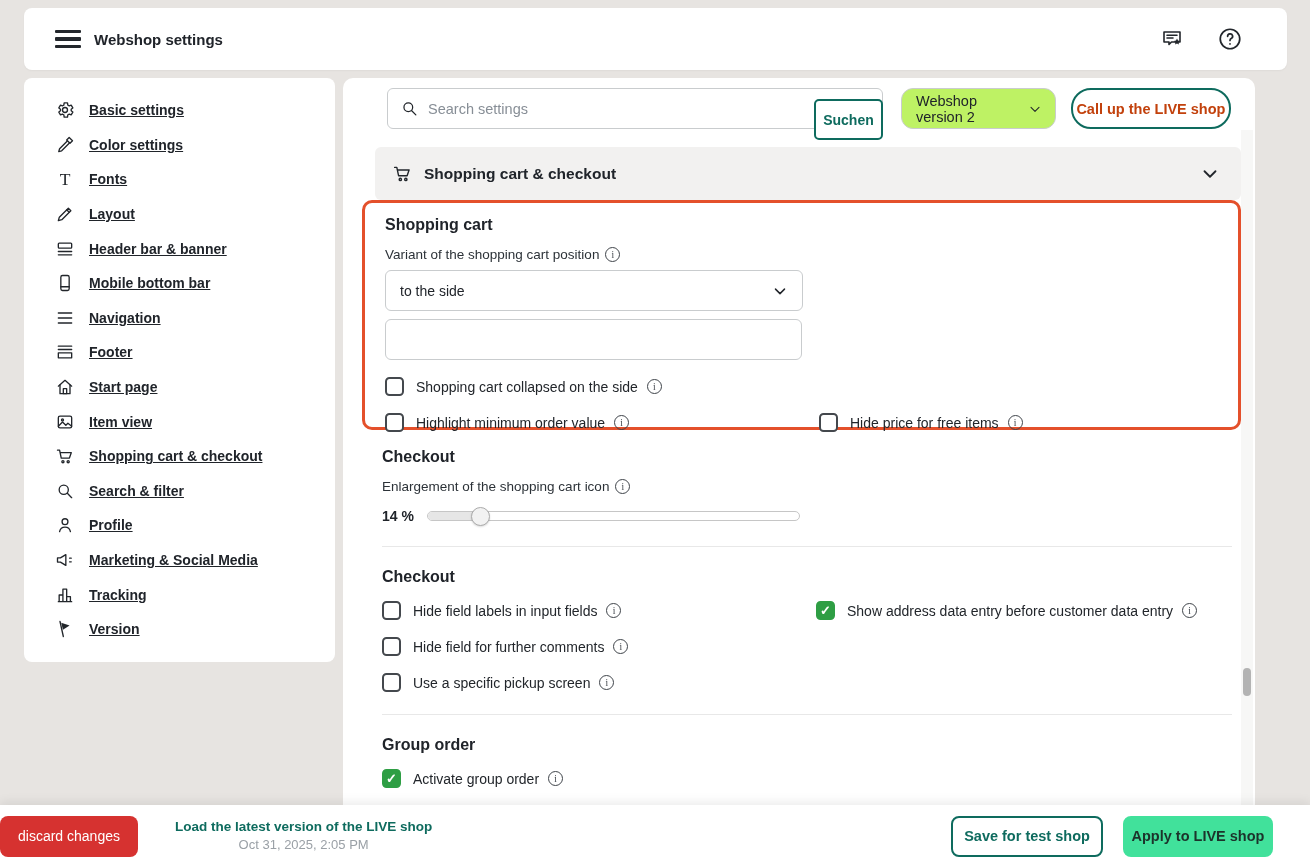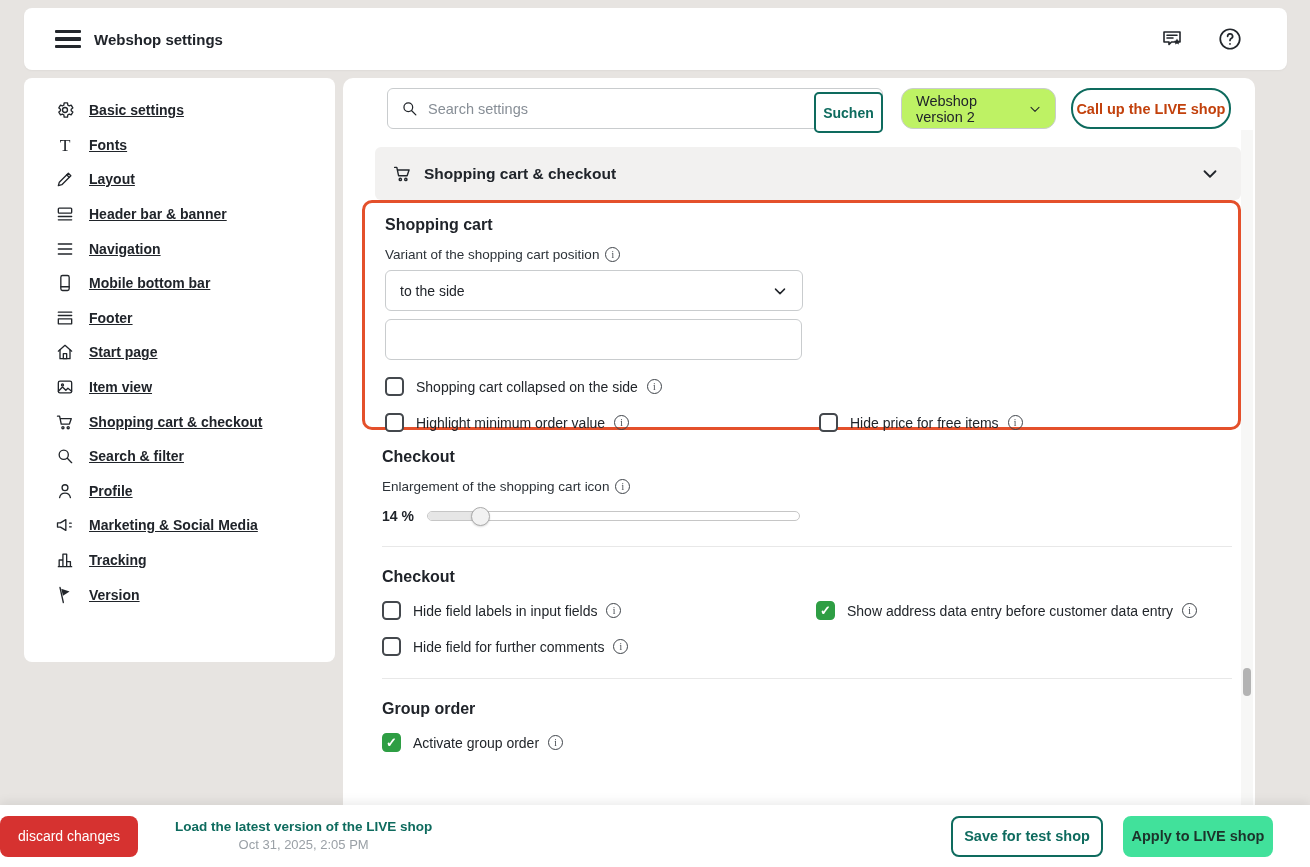--- a/index.html
+++ b/index.html
@@ -41,21 +41,21 @@
   }
   .toolbar { display:flex; margin:10px 24px 0 24px; height:28px;padding-left:20px; }
   .search-wrap { position:relative; width:524px; height:41px; }
   .search-wrap input {
     width:100%; height:41px; border:1px solid #c9ccce; border-radius:6px;
     padding:0 80px 0 40px; font-size:14.5px; font-family:"Liberation Sans",sans-serif; color:#20242a;
   }
   .search-wrap input::placeholder { color:#878e96; }
   .search-ic { position:absolute; left:13px; top:11px; }
   .suchen-btn {
-    position:absolute; right:0; top:4px; width:69px; height:41px;
+    position:absolute; right:0; top:11px; width:69px; height:41px;
     border:2px solid #0e6b5e; border-radius:5px; background:#fff;
     color:#0e6b5e; font-weight:700; font-size:14px; font-family:"Liberation Sans",sans-serif; cursor:pointer;
   }
   .version-select {
     margin-left:18px; width:162px; height:41px; border:1px solid #c9ccce; border-radius:12px;
     display:flex; align-items:center; justify-content:space-between; padding:0 12px 0 14px;
     font-size:14.5px; cursor:pointer; background:#bef264;
   }
   .live-btn {
     margin-left:15px; width:169px; height:41px; border:2px solid #0e6b5e; border-radius:20px;
@@ -178,20 +178,29 @@
     <span>
         <svg class="ic" width="20" height="20" viewBox="0 0 24 24">
           <path d="M19.4 13a7.5 7.5 0 0 0 0-2l2-1.5-2-3.4-2.3 1a7.6 7.6 0 0 0-1.7-1L15 3.5h-4l-.4 2.6a7.6 7.6 0 0 0-1.7 1l-2.3-1-2 3.4L6.6 11a7.5 7.5 0 0 0 0 2l-2 1.5 2 3.4 2.3-1a7.6 7.6 0 0 0 1.7 1l.4 2.6h4l.4-2.6a7.6 7.6 0 0 0 1.7-1l2.3 1 2-3.4-2-1.5z"></path>
           <circle cx="12" cy="12" r="3"></circle>
         </svg>
       </span>
     <span class="lbl">Basic settings</span>
   </div>
   <div class="side-item">
     <span>
+        <svg class="ic" width="20" height="20" viewBox="0 0 24 24">
+          <path d="M17 3l4 4-3 3-4-4 3-3z"></path>
+          <path d="M14.5 7.5L5.5 16.5 4.5 20l3.5-1 9-9"></path>
+        </svg>
+      </span>
+    <span class="lbl">Color settings</span>
+  </div>
+  <div class="side-item">
+    <span>
         <svg width="20" height="20" viewBox="0 0 24 24">
           <text x="12" y="19" text-anchor="middle" font-size="21" font-family="Liberation Serif, serif" fill="#22262b">T</text>
         </svg>
       </span>
     <span class="lbl">Fonts</span>
   </div>
   <div class="side-item">
     <span>
         <svg class="ic" width="20" height="20" viewBox="0 0 24 24">
           <path d="M4 20l1.2-4.2L16 5l3 3L8.2 18.8 4 20z"></path>
@@ -205,33 +214,33 @@
         <svg class="ic" width="20" height="20" viewBox="0 0 24 24">
           <rect x="4" y="5" width="16" height="6" rx="1"></rect>
           <path d="M4 15h16M4 19h16"></path>
         </svg>
       </span>
     <span class="lbl">Header bar &amp; banner</span>
   </div>
   <div class="side-item">
     <span>
         <svg class="ic" width="20" height="20" viewBox="0 0 24 24">
-          <path d="M4 6h16M4 12h16M4 18h16"></path>
-        </svg>
-      </span>
-    <span class="lbl">Navigation</span>
-  </div>
-  <div class="side-item">
-    <span>
-        <svg class="ic" width="20" height="20" viewBox="0 0 24 24">
           <rect x="7" y="3" width="10" height="18" rx="2"></rect>
           <path d="M7 16.5h10"></path>
         </svg>
       </span>
     <span class="lbl">Mobile bottom bar</span>
+  </div>
+  <div class="side-item">
+    <span>
+        <svg class="ic" width="20" height="20" viewBox="0 0 24 24">
+          <path d="M4 6h16M4 12h16M4 18h16"></path>
+        </svg>
+      </span>
+    <span class="lbl">Navigation</span>
   </div>
   <div class="side-item">
     <span>
         <svg class="ic" width="20" height="20" viewBox="0 0 24 24">
           <path d="M4 5h16M4 9h16"></path>
           <rect x="4" y="13" width="16" height="6"></rect>
         </svg>
       </span>
     <span class="lbl">Footer</span>
   </div>
@@ -429,20 +438,27 @@
         <span class="info"></span>
       </label>
     </div>
     <div class="cb-row">
       <label class="cb-group">
         <span class="cbox"></span>
         <span class="cb-lbl">Hide field for further comments</span>
         <span class="info"></span>
       </label>
     </div>
+    <div class="cb-row">
+      <label class="cb-group">
+        <span class="cbox"></span>
+        <span class="cb-lbl">Use a specific pickup screen</span>
+        <span class="info"></span>
+      </label>
+    </div>
 
     <div class="divider"></div>
 
     <h3 class="sec h-gap">Group order</h3>
     <div class="cb-row cb-first">
       <label class="cb-group">
         <span class="cbox checked"></span>
         <span class="cb-lbl">Activate group order</span>
         <span class="info"></span>
       </label>

